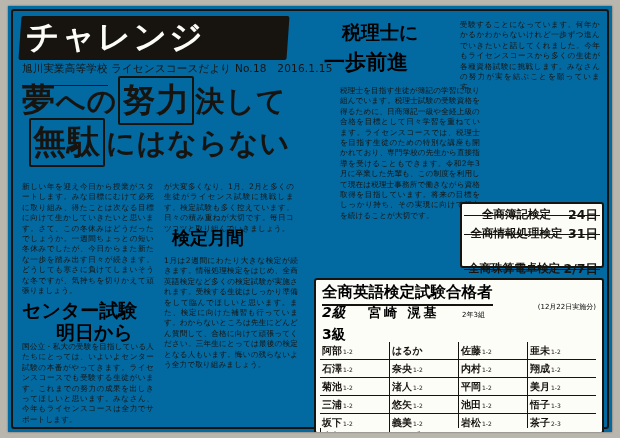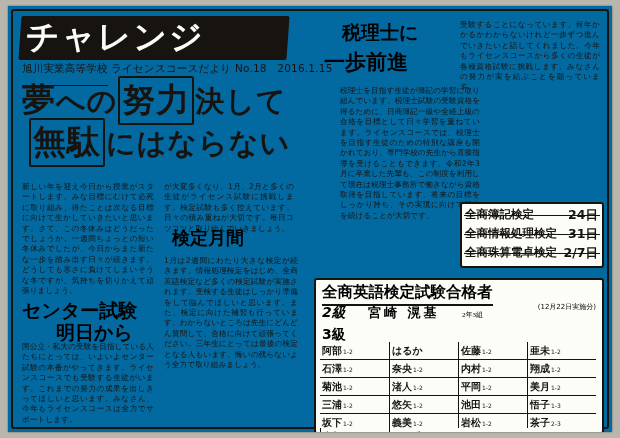--- a/index.html
+++ b/index.html
@@ -59,40 +59,40 @@
     font-size:7.6px;line-height:10.4px;color:#17140f;text-align:justify;
     letter-spacing:.1px;
   }
   
   #zeirishi{left:316px;top:14px;width:126px;height:62px;}
   #zeirishi .l1{position:absolute;left:18px;top:0;font-size:19px;font-weight:bold;white-space:nowrap;text-align:right;}
   #zeirishi .l2{position:absolute;left:0;top:28px;font-size:21px;font-weight:bold;white-space:nowrap;}
   
   #dates-box{
     left:452px;top:196px;width:140px;height:62px;
-    border:2px solid #17140f;border-radius:3px;background:#fdfdf8;
+    border:2px solid #17140f;border-radius:3px;background:#fdfdf8;text-align:center;
   }
   .date-row{
     position:relative;font-size:11.5px;font-weight:bold;color:#17140f;
     white-space:nowrap;padding-left:3px;
   }
   .date-row .num{float:right;padding-right:4px;font-size:12.5px;}
   .strike{position:absolute;left:2px;right:2px;height:1px;background:#17140f;}
   #pass-box{
     left:306px;top:272px;width:286px;height:152px;
     border:2px solid #17140f;border-radius:3px;background:#fdfdf8;
   }
   #pass-title{
     position:absolute;left:6px;top:2px;font-size:15.5px;font-weight:bold;
     white-space:nowrap;border-bottom:2px solid #17140f;padding-bottom:1px;
   }
   #pass-note{position:absolute;right:6px;top:22px;font-size:7px;}
   #grade2{position:absolute;left:6px;top:24px;font-size:14px;font-weight:bold;font-style:italic;}
   #grade2name{position:absolute;left:52px;top:24px;font-size:13px;font-weight:bold;letter-spacing:3px;}
-  #grade2cls{position:absolute;left:146px;top:30px;font-size:7px;font-family:Liberation Serif, serif;}
+  #grade2cls{position:absolute;left:146px;top:30px;font-size:7px;}
   #grade3{position:absolute;left:6px;top:46px;font-size:14px;font-weight:bold;}
   #names-grid{
     position:absolute;left:4px;top:62px;width:276px;height:86px;
   }
   .ncol{
     float:left;width:69px;height:86px;box-sizing:border-box;
     border-left:1px solid #17140f;
   }
   .ncol:first-child{border-left:none;}
   .ncell{
@@ -168,21 +168,21 @@
     <div class="date-row" style="margin-top:3px">
       <span class="num">24日</span>
       <span>全商簿記検定</span>
       <span class="strike" style="top:8px"></span>
     </div>
     <div class="date-row" style="margin-top:4px">
       <span class="num">31日</span>
       <span>全商情報処理検定</span>
       <span class="strike" style="top:8px"></span>
     </div>
-    <div class="date-row" style="margin-top:4px">
+    <div class="date-row" style="margin-top:20px">
       <span class="num">2/7日</span>
       <span>全商珠算電卓検定</span>
       <span class="strike" style="top:8px"></span>
     </div>
   </div>
 
   <div class="col" id="pass-box">
     <div id="pass-title">全商英語検定試験合格者</div>
     <div id="pass-note">(12月22日実施分)</div>
     <div id="grade2">2級</div>

